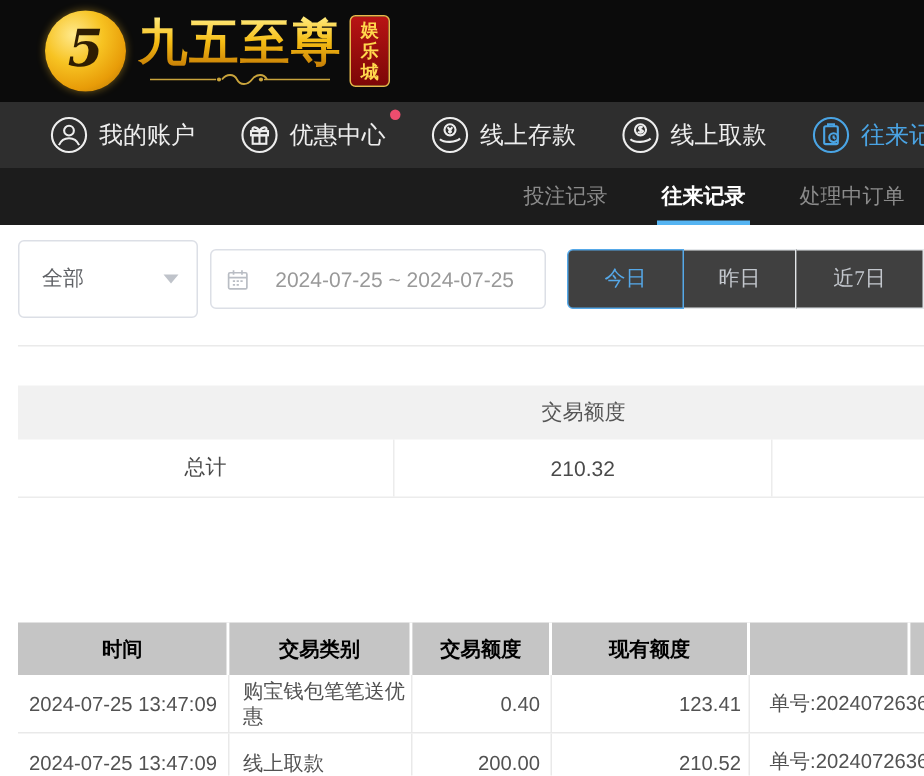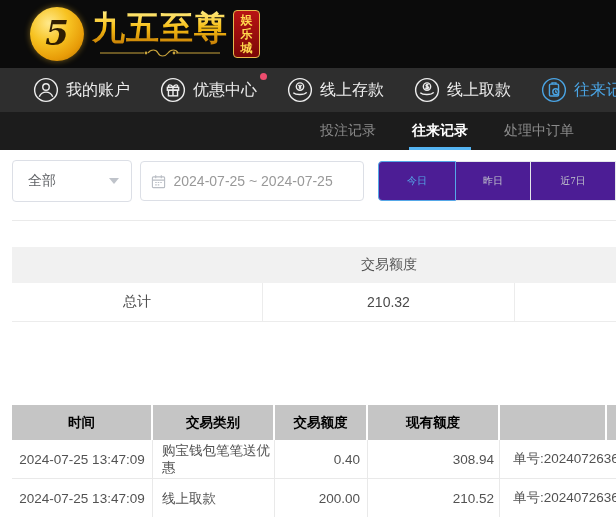--- a/index.html
+++ b/index.html
@@ -33,42 +33,42 @@
              padding-left:33px; gap:30px; white-space:nowrap; overflow:hidden; }
   .nav-item { display:flex; align-items:center; gap:7px; color:#ededed; font-size:16px;
               position:relative; cursor:pointer; flex:0 0 auto; text-decoration:none; }
   .nav-item svg { display:block; }
   .nav-item.active { color:#4aa4e4; }
   .dot { position:absolute; top:-4px; right:-10px; width:7px; height:7px;
          border-radius:50%; background:#ed4d6e; }
 
   
   .subnav { height:38px; background:#1c1c1c; display:flex; align-items:stretch;
-            justify-content:flex-end; padding-right:42px; gap:36px; overflow:hidden; }
+            justify-content:flex-end; padding-right:13px; gap:36px; overflow:hidden; }
   .tab { display:flex; align-items:center; color:#8b8b8b; font-size:14px;
          position:relative; cursor:pointer; text-decoration:none; }
   .tab.active { color:#ffffff; font-weight:bold; }
   .tab.active::after { content:""; position:absolute; left:-3px; right:-3px; bottom:0;
                        height:3px; background:#55b4f2; }
 
   
   .filterbar { display:flex; align-items:center; padding:10px 0 0 12px; }
-  .select { width:130px; height:42px; border:1px solid #dcdfe6; border-radius:4px;
+  .select { width:130px; height:52px; border:1px solid #dcdfe6; border-radius:4px;
             display:flex; align-items:center; padding:0 12px 0 15px; color:#606266;
             font-size:14px; cursor:pointer; background:#fff; }
   .select .caret { margin-left:auto; width:0; height:0; border-left:5px solid transparent;
                    border-right:5px solid transparent; border-top:6px solid #bfc3ca; }
   .datebox { margin-left:8px; width:248px; height:40px; border:1px solid #dcdfe6;
-             border-radius:4px; display:flex; align-items:center; gap:8px;
+             border-radius:4px; display:flex; align-items:center; gap:18px;
              padding:0 10px; color:#999; font-size:14px; cursor:pointer; background:#fff; }
   .btngroup { margin-left:14px; display:flex; height:40px; border-radius:4px;
               flex:0 0 auto; }
   .seg { height:40px; display:flex; align-items:center; justify-content:center;
-         font-size:10px; color:#c3c7cd; border:1px solid #e4e7ea; border-left:none;
-         cursor:pointer; background:#4c1d95; }
+         font-size:14px; color:#c3c7cd; border:1px solid #e4e7ea; border-left:none;
+         cursor:pointer; background:#404040; }
   .seg.first { border-left:1px solid #e4e7ea; border-radius:4px 0 0 4px; }
   .seg.active { border:1px solid #55a8e8; color:#55a8e8; }
   .seg.w1 { width:78px; } .seg.w2 { width:75px; } .seg.w3 { width:85px;font-family:Liberation Serif, serif; }
 
   .divider { margin:18px 0 0 12px; width:755px; height:1px; background:#eaeaea; }
 
   
   .summary { margin:26px 0 0 12px; width:755px; font-size:14px; }
   .s-head { display:grid; grid-template-columns:251px 252px 252px; height:36px;
             background:#f1f1f1; }
@@ -218,21 +218,21 @@
       <div>交易类别</div>
       <div>交易额度</div>
       <div>现有额度</div>
       <div></div>
       <div></div>
     </div>
     <div class="r-row">
       <div class="cell-time">2024-07-25 13:47:09</div>
       <div class="cell-type">购宝钱包笔笔送优惠</div>
       <div class="cell-amount">0.40</div>
-      <div class="cell-balance">308.94</div>
+      <div class="cell-balance">123.41</div>
       <div class="cell-note">单号:2024072636</div>
       <div></div>
     </div>
     <div class="r-row">
       <div class="cell-time">2024-07-25 13:47:09</div>
       <div class="cell-type">线上取款</div>
       <div class="cell-amount">200.00</div>
       <div class="cell-balance">210.52</div>
       <div class="cell-note">单号:2024072636</div>
       <div></div>

